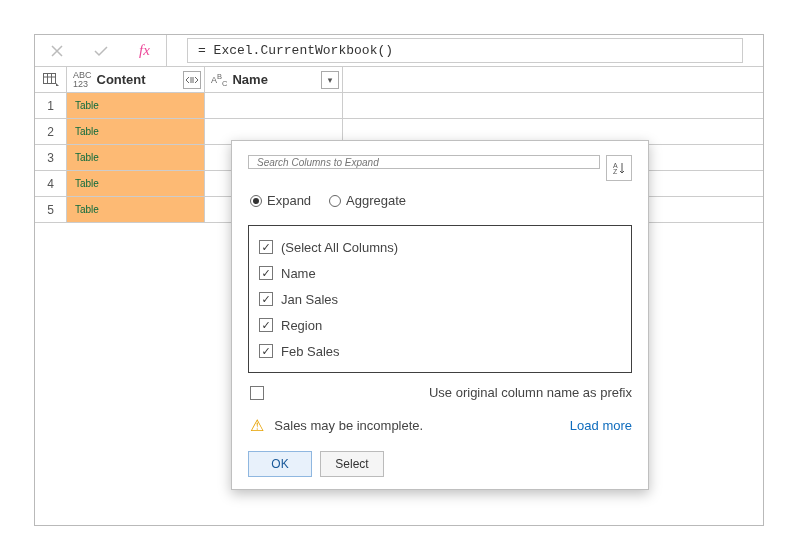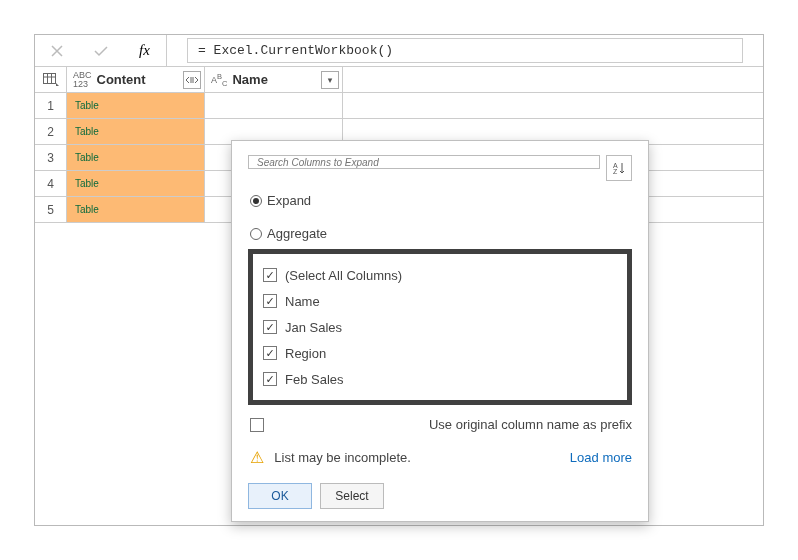--- a/index.html
+++ b/index.html
@@ -33,21 +33,21 @@
     display: flex;
     align-items: center;
     justify-content: center;
     color: #999;
     font-size: 16px;
   }
   .fb-fx {
     font-style: italic;
     font-family: "Segoe UI", serif;
     font-size: 15px;
-    color: #000000;
+    color: #ec4899;
     width: 44px;
     display: flex;
     align-items: center;
     justify-content: center;
     border-right: 1px solid #ccc;
   }
   .fb-input {
     flex: 1;
     border: 1px solid #ccc;
     margin: 3px 20px;
@@ -160,29 +160,29 @@
     color: #888;
     font-family: inherit;
   }
   .sort-btn {
     width: 26px; height: 26px;
     border: 1px solid #bbb;
     display: flex; align-items:center; justify-content:center;
     font-size: 11px;
     color:#555;
   }
-  .radio-row { display: flex; gap: 18px; margin-bottom: 8px; padding-left: 2px; flex-direction: column;}
+  .radio-row { display: flex; gap: 18px; margin-bottom: 17px; padding-left: 2px;}
   .radio-row label { display:flex; align-items:center; gap:5px; color:#444;}
   .radio-dot {
     width:12px; height:12px; border:1px solid #666; border-radius:50%;
     display:inline-flex; align-items:center; justify-content:center;
   }
   .radio-dot.sel::after{ content:""; width:6px; height:6px; background:#333; border-radius:50%;}
   .col-list {
-    border: 5px solid #404040;
+    border: 1px solid #404040;
     padding: 8px 10px;
     margin-bottom: 12px;
   }
   .col-list .chk-row { display:flex; align-items:center; gap:8px; height:26px; color:#444;}
   .chk {
     width:14px; height:14px; border:1px solid #777; display:inline-flex;
     align-items:center; justify-content:center; font-size:10px; color:#333;
   }
   .chk.checked::after{ content:"✓"; font-size:11px; line-height:11px; color:#333;}
   .prefix-row { display:flex; align-items:center; gap:8px; margin-bottom:16px; color:#444; padding-left:2px;justify-content:space-between;}
@@ -321,21 +321,21 @@
       </div>
     </div>
 
     <div class="prefix-row">
       <span class="chk"></span>
       <span>Use original column name as prefix</span>
     </div>
 
     <div class="warn-row">
       <span class="warn-ico">⚠</span>
-      <span>List may be incomplete.</span>
+      <span>Sales may be incomplete.</span>
       <span class="load-more">Load more</span>
     </div>
 
     <div class="btn-row">
       <div class="btn primary">OK</div>
       <div class="btn">Select</div>
     </div>
   </div>
 
 </div>

